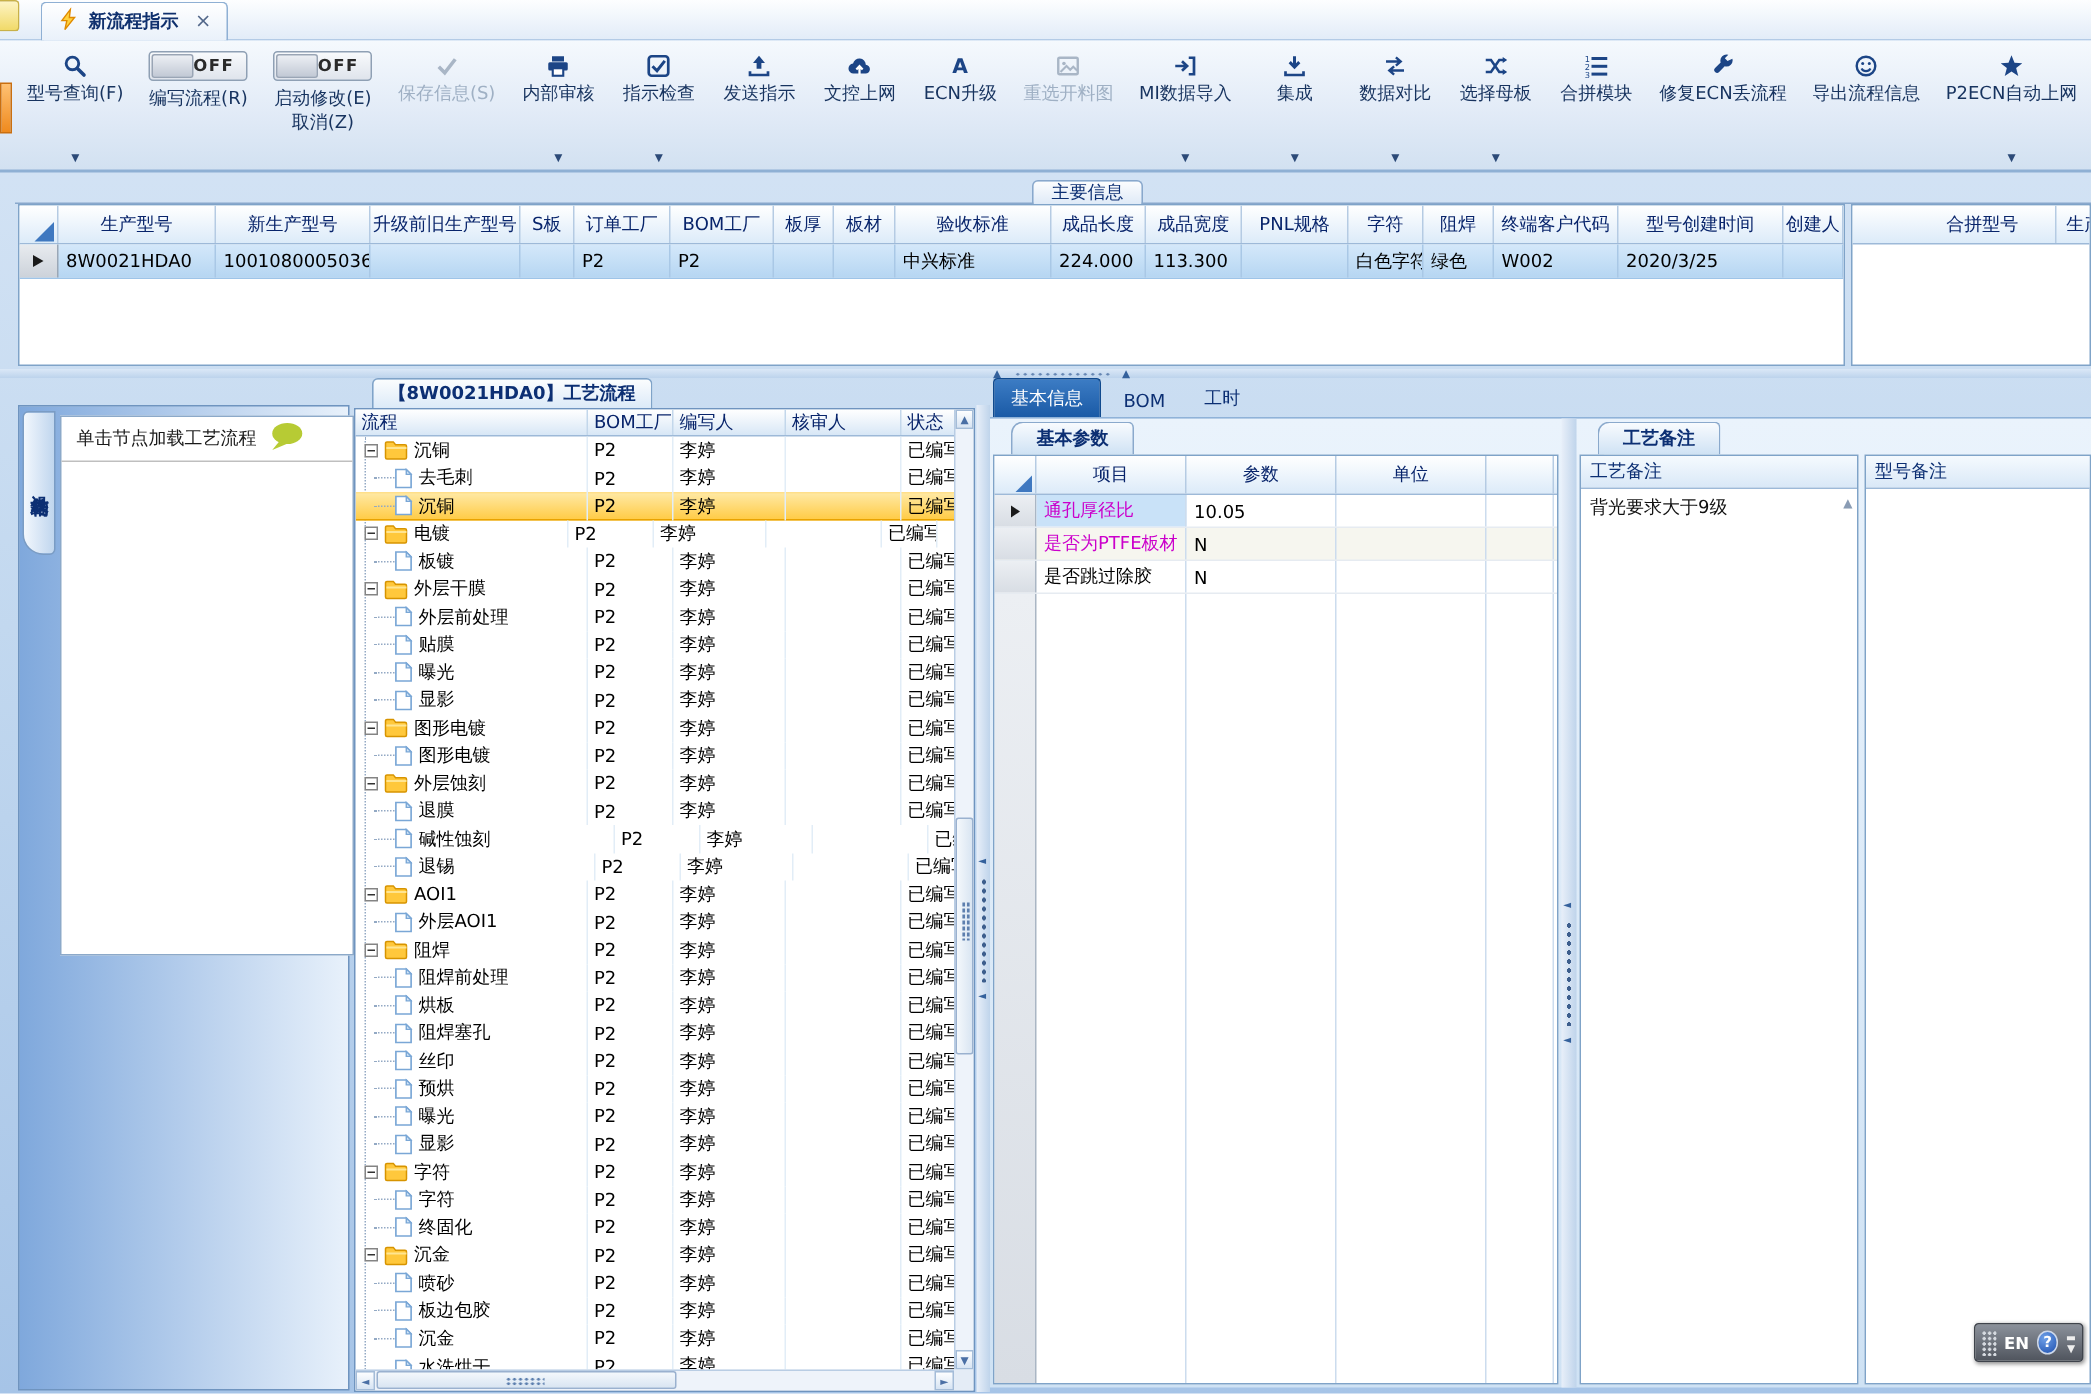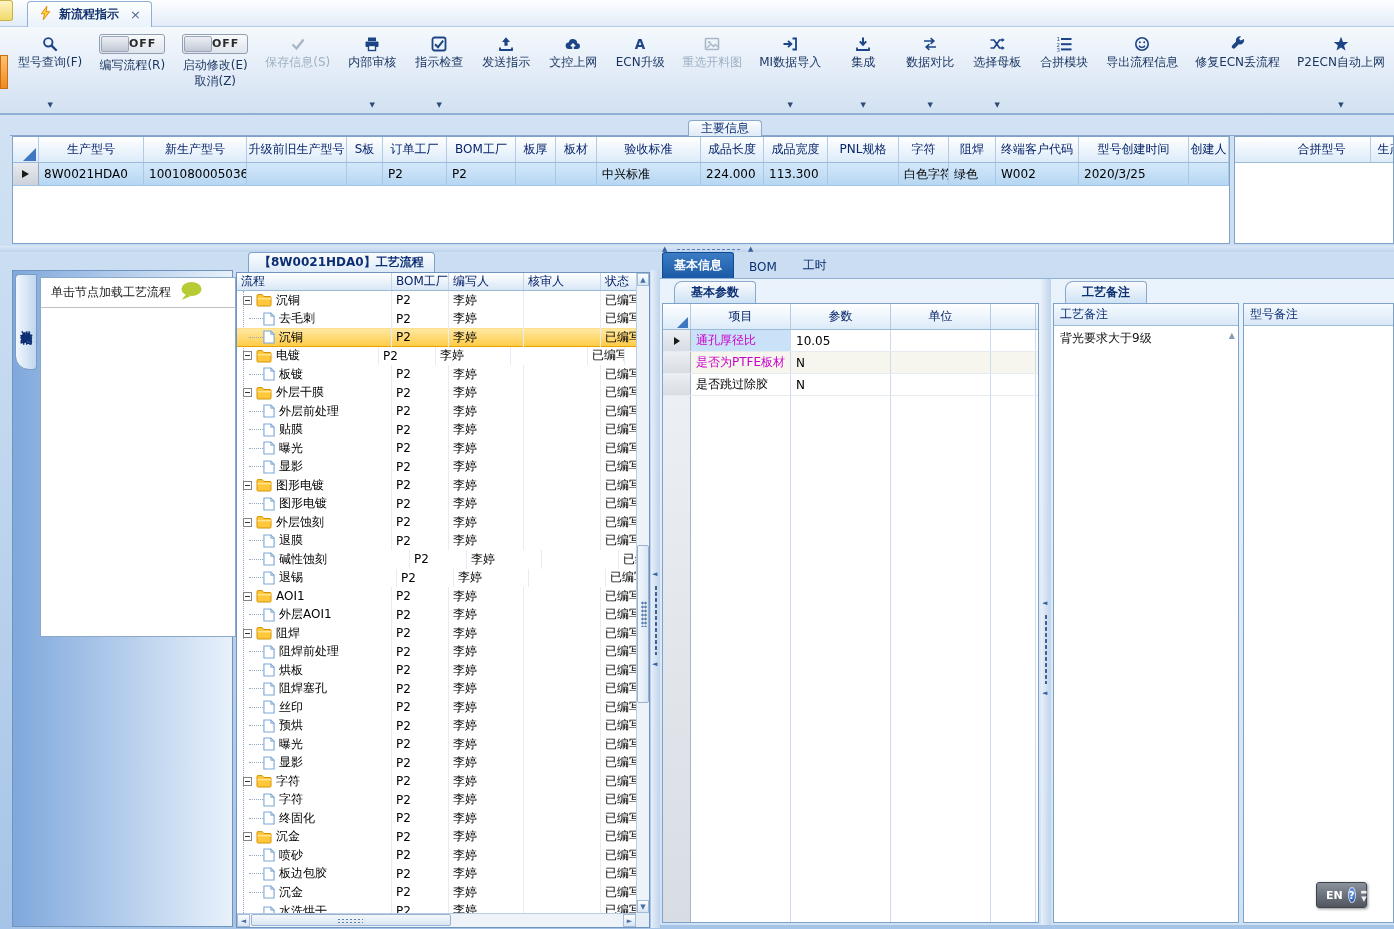--- a/index.html
+++ b/index.html
@@ -107,21 +107,21 @@
   .scorner { position:absolute; right:0; bottom:0; width:13px; height:14px; background:#e4ecf6; }
   
   .vsplit { position:absolute; background:linear-gradient(90deg,#e8eff9,#bfd4eb); }
   .vsplit .varr { position:absolute; left:1px; font-size:7px; color:#34619c; }
   .vsplit .vdots { position:absolute; left:3px; width:4px; height:70px;
     background-image:radial-gradient(#3d5e8d 1.1px, transparent 1.3px); background-size:4px 6px; }
   
   .detail { position:absolute; left:660px; top:0; width:734px; height:673px; }
   .dtabs { position:absolute; left:2px; top:1px; height:25px; display:flex; align-items:flex-end; gap:4px; }
   .dtab { padding:4px 11px 4px 11px; color:#0c2f73; }
-  .dtab.sel { background:linear-gradient(#3c7cc4,#1a5aa6); color:#fff; font-weight:bold;
+  .dtab.sel { background:linear-gradient(#3c7cc4,#1a5aa6); color:#fff; font-weight:normal;
     border-radius:3px 3px 0 0; border:1px solid #104a8e; border-bottom:none; }
   .detail-body { position:absolute; left:0; top:26px; width:734px; height:647px;
     background:linear-gradient(#eaf3fc,#cfe2f4); border-top:1px solid #8fb2d8; }
   .subtab { position:absolute; left:14px; top:2px; height:22px; padding:0 16px;
     background:linear-gradient(#f8fbfe,#cfe2f4); border:1px solid #8aa9cc; border-bottom:none;
     color:#0c2f73; font-weight:bold; display:flex; align-items:center; border-radius:8px 4px 0 0; z-index:2; }
   .params { position:absolute; left:0; top:0; width:381px; height:100%; }
   .pgrid { position:absolute; left:2px; top:24px; width:377px; bottom:2px; background:#fff;
     border:1px solid #7fa3c8; display:flex; flex-direction:column; overflow:hidden; }
   .phrow { display:flex; height:26px; background:linear-gradient(#ffffff,#dcebf9); border-bottom:1px solid #9db9d8; flex:none; }
@@ -135,21 +135,21 @@
   .magenta { color:#cb00cb; }
   .cell-sel { background:#c9e2f8; }
   .row-alt { background:#f6f6ef; }
   .remarks { position:absolute; left:391px; top:0; right:0; height:100%; }
   .rcol { position:absolute; top:24px; bottom:2px; background:#fff; border:1px solid #7fa3c8; }
   .rhead { height:22px; background:linear-gradient(#f5fafe,#d9e8f7); border-bottom:1px solid #9db9d8;
     color:#0c2f73; display:flex; align-items:center; padding:0 6px; }
   .rbody { position:relative; padding:4px 6px; color:#111; }
   .mini-up { position:absolute; top:5px; right:3px; font-size:8px; color:#8a9cb4; }
   
-  .langbar { position:absolute; left:1316px; top:882px; width:51px; height:26px;
+  .langbar { position:absolute; left:1316px; top:882px; width:73px; height:26px;
     background:linear-gradient(#8b919b,#50555e); border:1px solid #3f444c; border-radius:3px;
     display:flex; align-items:center; padding:0 4px; gap:5px; box-shadow:1px 1px 3px rgba(0,0,0,.45); z-index:9; }
   .lb-grip { width:11px; height:17px; background-image:radial-gradient(#d6dae0 1px, transparent 1.2px); background-size:3.6px 3.6px; }
   .lb-en { color:#fff; font-weight:bold; font-size:11px; }
   .lb-help { width:16px; height:16px; border-radius:50%; background:radial-gradient(circle at 35% 30%,#6fa0e8,#1d4fae);
     color:#fff; font-size:10px; font-weight:bold; display:flex; align-items:center; justify-content:center; border:1px solid #cdd8ea; }
   .lb-min { display:flex; flex-direction:column; gap:1px; color:#eee; font-size:7px; line-height:6px; text-align:center; }
 </style>
 </head>
 <body>
@@ -305,35 +305,35 @@
           <rect x="5" y="2" width="10.5" height="2" fill="#1c4586"></rect>
           <rect x="5" y="7.2" width="10.5" height="2" fill="#1c4586"></rect>
           <rect x="5" y="12.4" width="10.5" height="2" fill="#1c4586"></rect>
         </svg>
       </div>
       <div class="tlabel">合拼模块</div>
     </div>
     <div class="tb-item">
       <div class="ticon">
         <svg width="16" height="16" viewBox="0 0 16 16">
+          <path d="M13.9 3.1 a4.1 4.1 0 0 1 -5.1 5.1 L5.1 12 a1.9 1.9 0 1 1 -2.7 -2.7 L6.1 5.6 a4.1 4.1 0 0 1 5.1 -5.1 L8.9 2.8 L10.7 4.6 Z" fill="#1c4586"></path>
+        </svg>
+      </div>
+      <div class="tlabel">修复ECN丢流程</div>
+    </div>
+    <div class="tb-item">
+      <div class="ticon">
+        <svg width="16" height="16" viewBox="0 0 16 16">
           <circle cx="8" cy="8" r="6.2" fill="none" stroke="#1c4586" stroke-width="1.6"></circle>
           <circle cx="5.8" cy="6.3" r="1" fill="#1c4586"></circle>
           <circle cx="10.2" cy="6.3" r="1" fill="#1c4586"></circle>
           <path d="M5 9.6 a3.4 3.4 0 0 0 6 0" fill="none" stroke="#1c4586" stroke-width="1.4"></path>
         </svg>
       </div>
       <div class="tlabel">导出流程信息</div>
-    </div>
-    <div class="tb-item">
-      <div class="ticon">
-        <svg width="16" height="16" viewBox="0 0 16 16">
-          <path d="M13.9 3.1 a4.1 4.1 0 0 1 -5.1 5.1 L5.1 12 a1.9 1.9 0 1 1 -2.7 -2.7 L6.1 5.6 a4.1 4.1 0 0 1 5.1 -5.1 L8.9 2.8 L10.7 4.6 Z" fill="#1c4586"></path>
-        </svg>
-      </div>
-      <div class="tlabel">修复ECN丢流程</div>
     </div>
     <div class="tb-item">
       <div class="ticon">
         <svg width="16" height="16" viewBox="0 0 16 16">
           <path d="M8 0.8 L10 5.9 L15.2 6.1 L11.1 9.4 L12.5 14.6 L8 11.6 L3.5 14.6 L4.9 9.4 L0.8 6.1 L6 5.9 Z" fill="#1c4586"></path>
         </svg>
       </div>
       <div class="tlabel">P2ECN自动上网</div>
       <div class="tarrow" style="font-size: 7px;">▼</div>
     </div>

